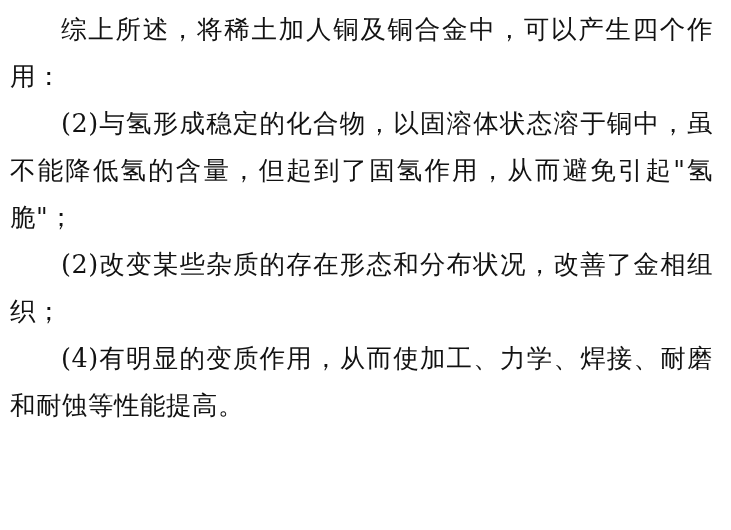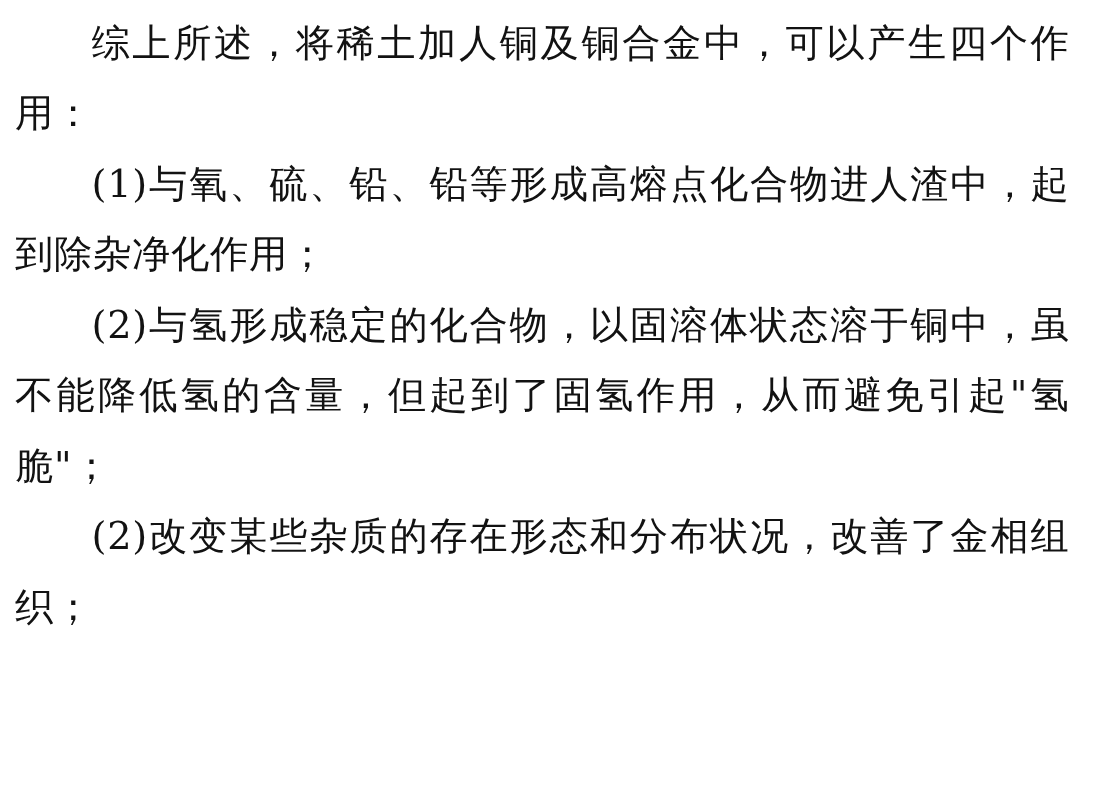--- a/index.html
+++ b/index.html
@@ -33,16 +33,16 @@
   }
   .para.cont {
     text-indent: 2em;
   }
 </style>
 </head>
 <body>
 
 <div class="page">
   <p class="para">综上所述，将稀土加人铜及铜合金中，可以产生四个作用：</p>
-  <p class="para cont">(1)与氧、硫、铅、铅等形成高熔点化合物进人渣中，起到除杂净化作用；</p>
   <p class="para cont">(2)与氢形成稳定的化合物，以固溶体状态溶于铜中，虽不能降低氢的含量，但起到了固氢作用，从而避免引起"氢脆"；</p>
   <p class="para cont">(2)改变某些杂质的存在形态和分布状况，改善了金相组织；</p>
+  <p class="para cont">(4)有明显的变质作用，从而使加工、力学、焊接、耐磨和耐蚀等性能提高。</p>
 </div>
 
 </body></html>

